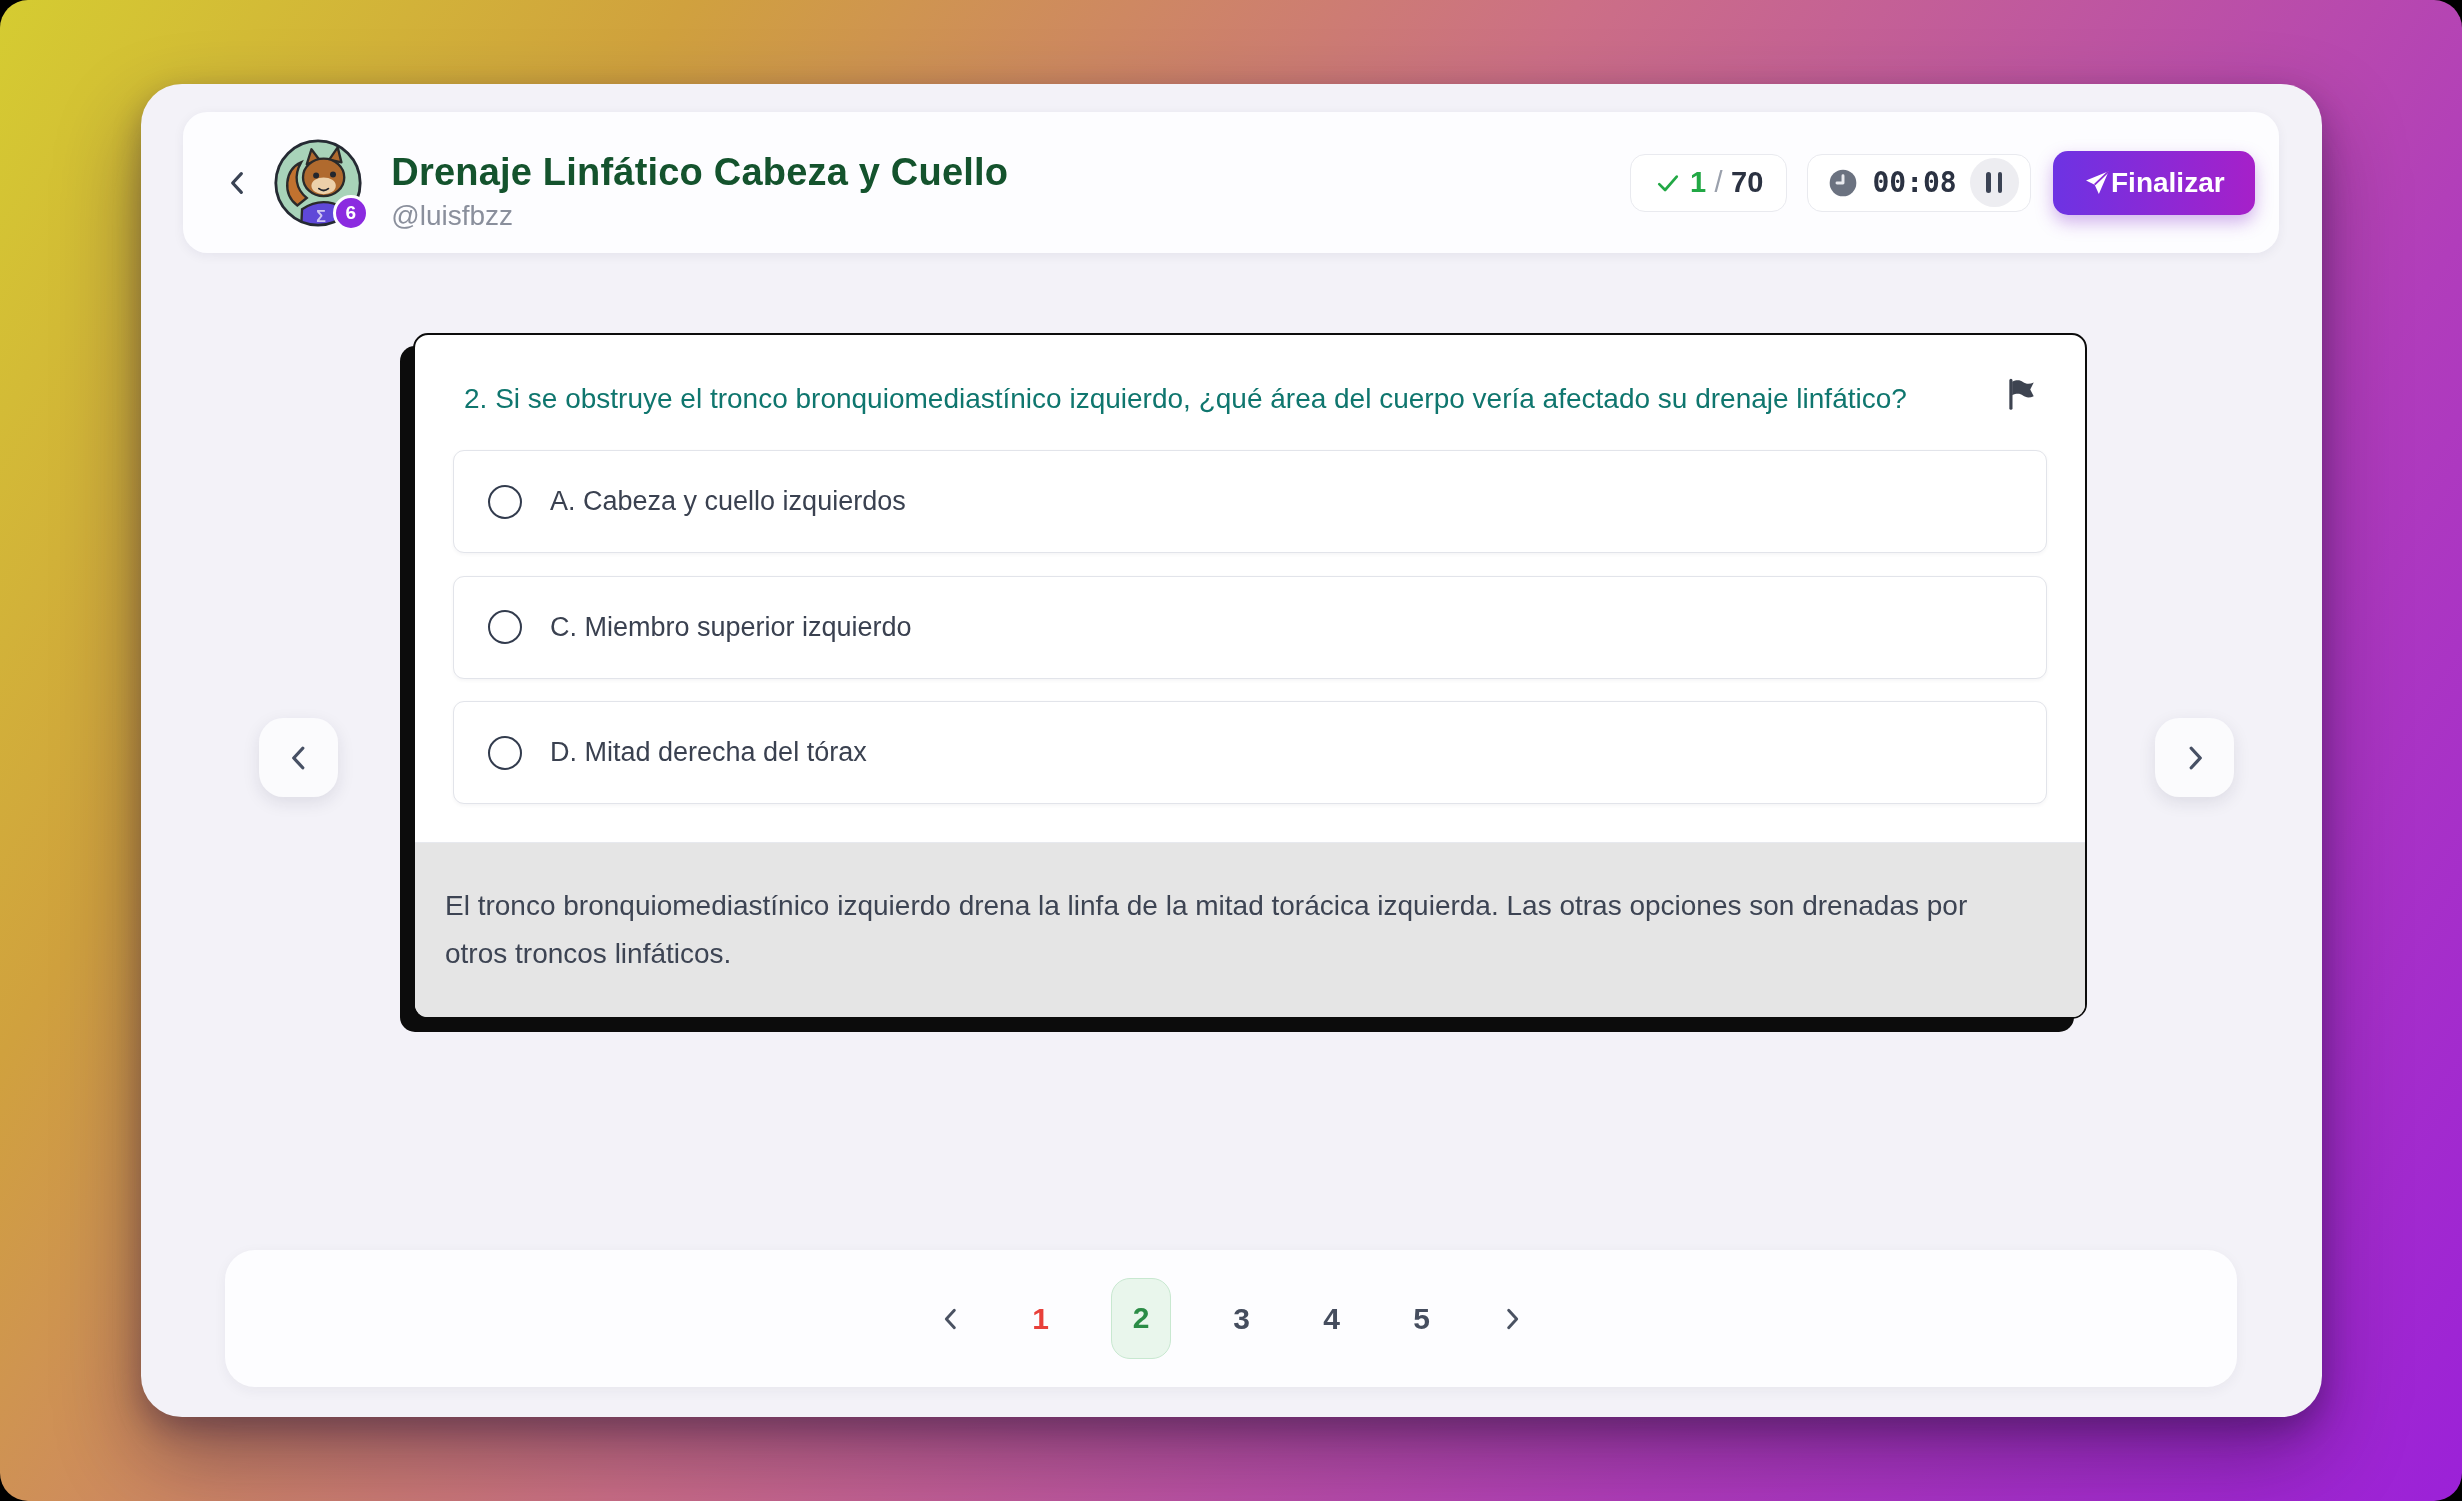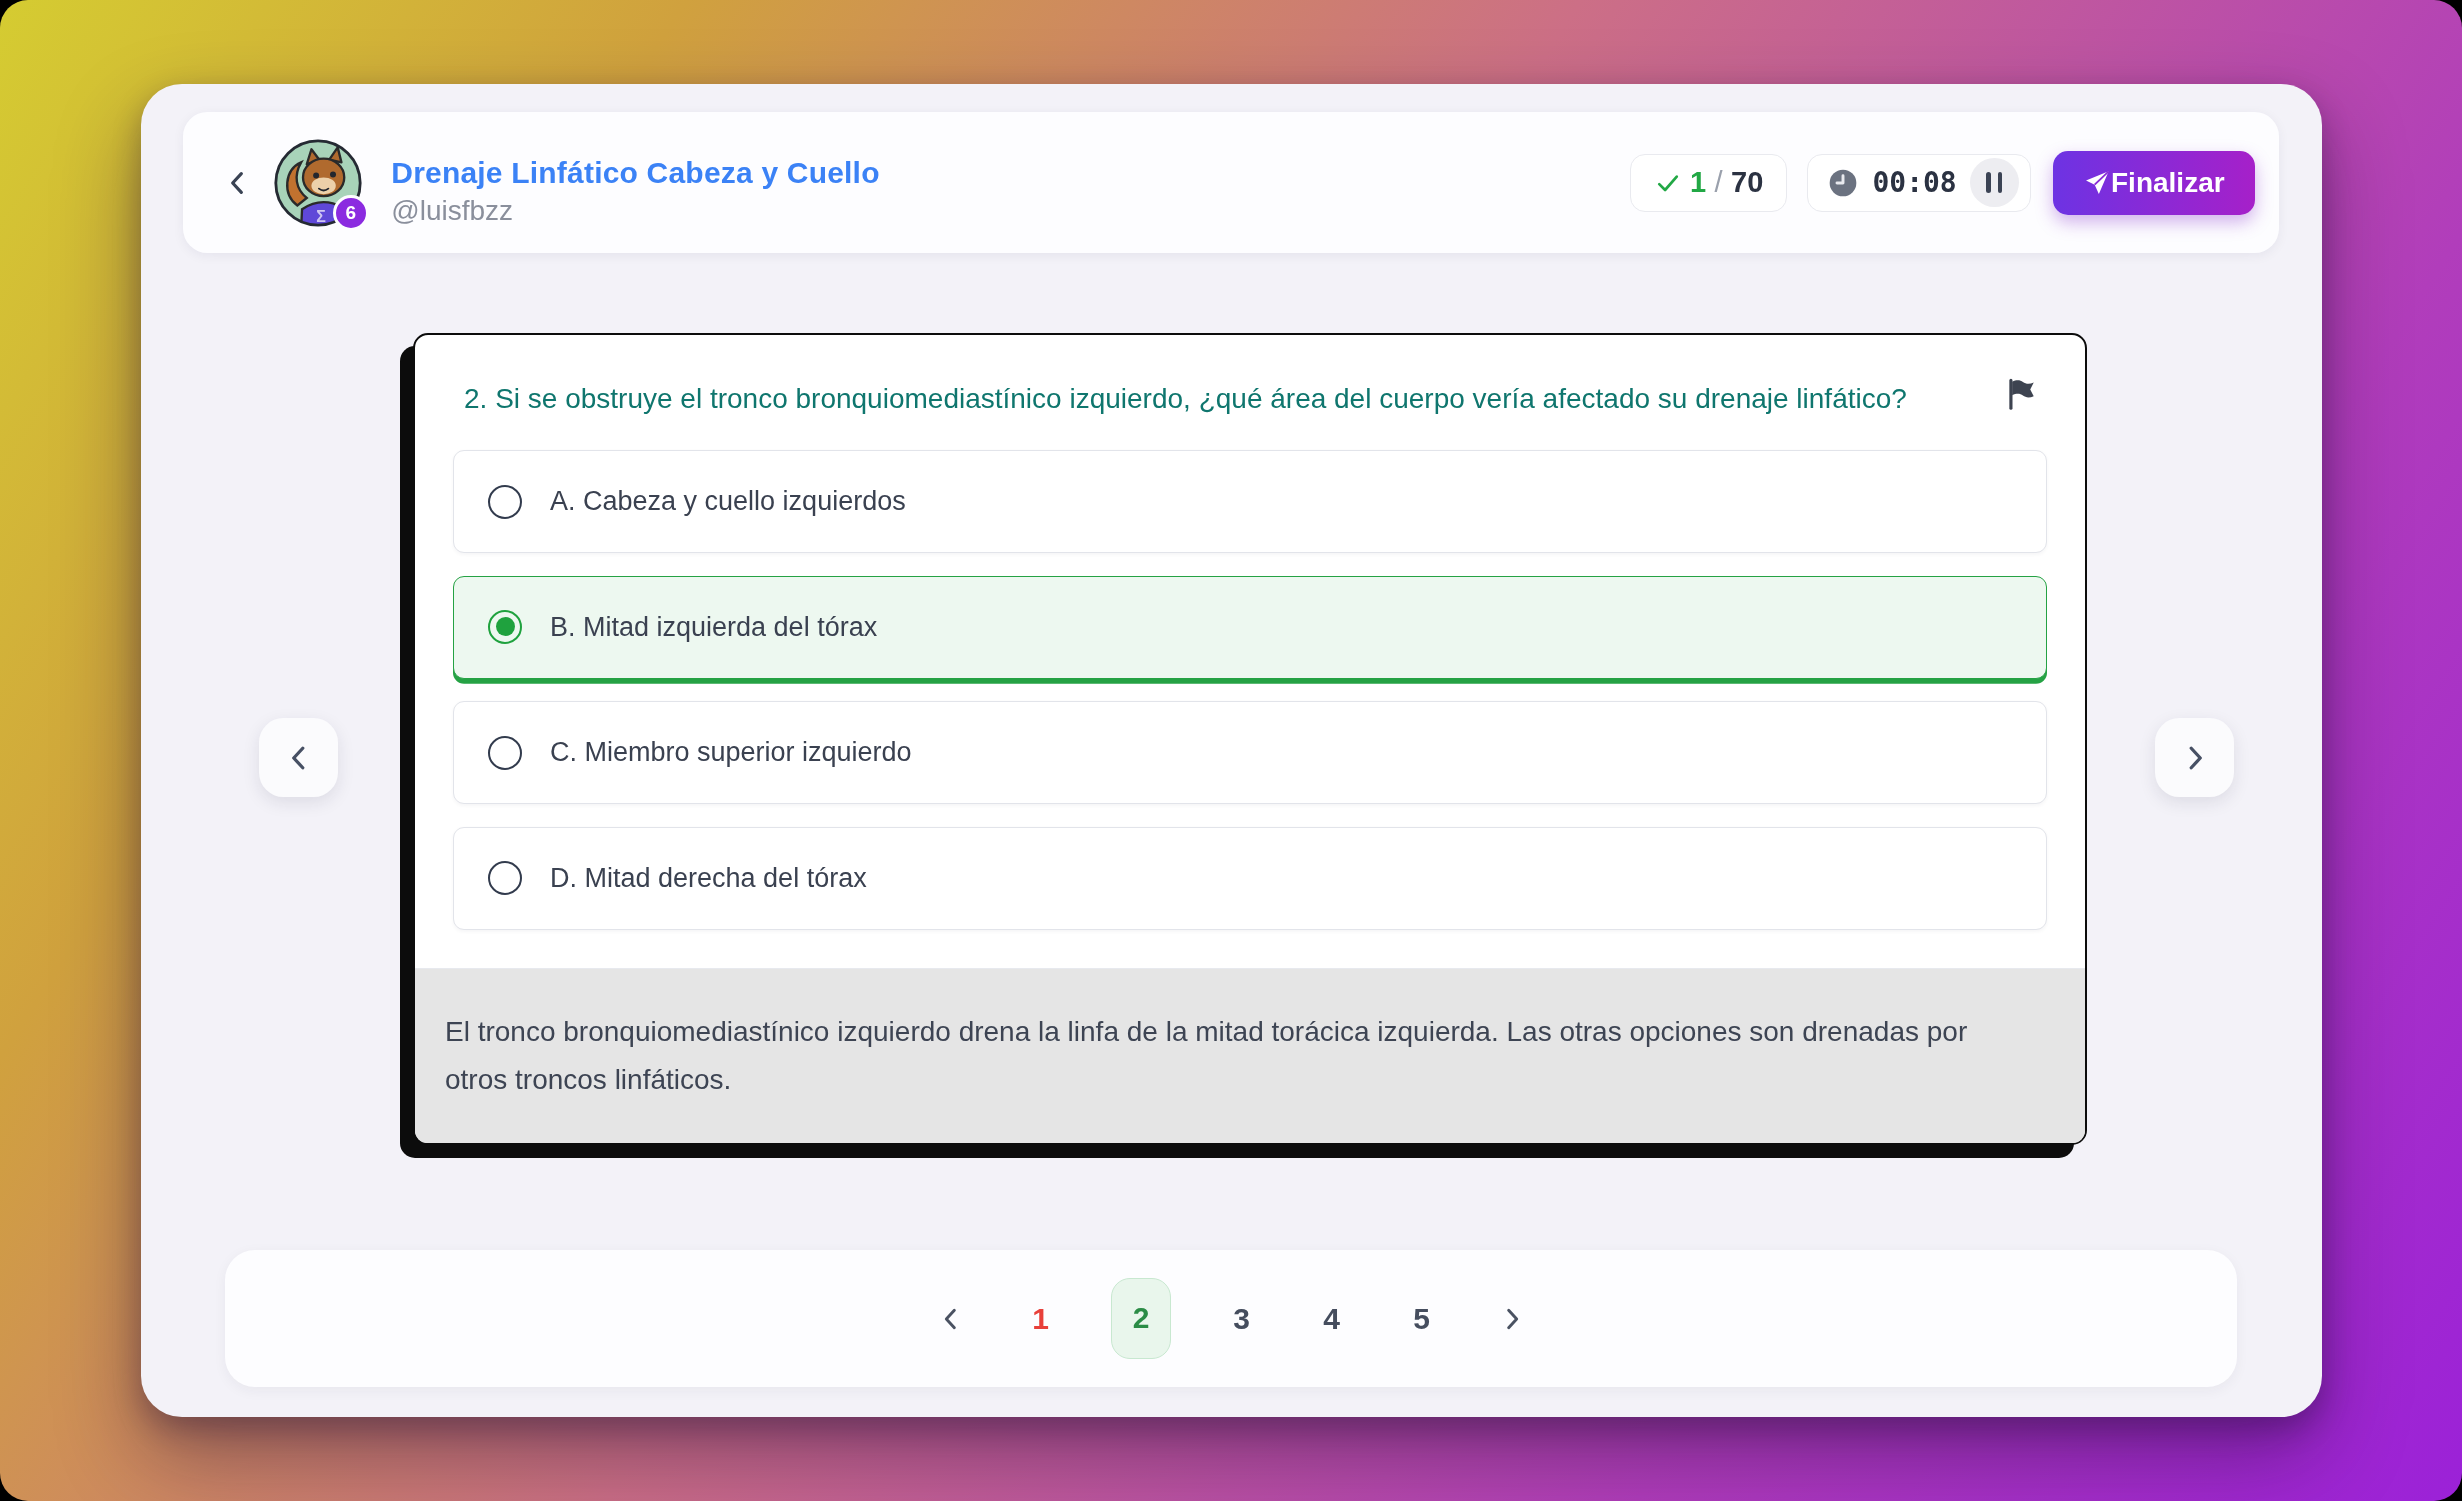--- a/index.html
+++ b/index.html
@@ -18,21 +18,21 @@
   .topbar { position:absolute; left:42px; top:28px; width:2096px; height:141px;
             background:#fdfdff; border-radius:24.4px; display:flex; align-items:center;
             padding:0 24.4px 0 22.5px; box-shadow:0 2.8px 11.3px rgba(25,25,60,.06); }
   .back-btn { width:49px; height:49px; border:none; background:transparent; cursor:pointer;
               color:#3a4354; display:flex; align-items:center; justify-content:center; margin:0 11.3px 0 7.5px; }
   .avatar-wrap { position:relative; width:90px; height:90px; flex:none; }
   .lvl-badge { position:absolute; right:-5.6px; bottom:-3.8px; width:36px; height:36px; border-radius:50%;
                background:#8b2be0; border:3.8px solid #fdfdff; color:#fff; font-size:19px; font-weight:bold;
                display:flex; align-items:center; justify-content:center; }
   .title-block { margin-left:28px; }
-  .quiz-title { font-size:30px; font-weight:bold; color:#3b82f6; letter-spacing:0.2px;margin-top:18px; }
+  .quiz-title { font-size:38px; font-weight:bold; color:#14532d; letter-spacing:0.2px;margin-top:18px; }
   .quiz-user  { font-size:28px; color:#8a8f9c; margin-top:5.6px; }
   .flex-spacer { flex:1; }
 
   .pill { height:58px; background:#fff; border:1.9px solid #e9eaef; border-radius:15px;
           display:flex; align-items:center; }
   .pill-progress { padding:0 22.5px; gap:8.4px; font-size:29px; font-weight:bold; }
   .pp-cur { color:#22a845; } .pp-sep { color:#9aa0ac; font-weight:normal; } .pp-tot { color:#2b3242; }
   .pill-timer { margin-left:20.6px; padding:0 11.3px 0 19px; gap:13px; }
   .timer-time { font-family:"DejaVu Sans Mono",monospace; font-size:28px; font-weight:bold; color:#2b3242; }
   .pause-btn { width:49px; height:49px; border-radius:50%; border:none; background:#ededf1;
@@ -185,24 +185,20 @@
             <path d="M5.8 4.2 C8.5 2.9 10.8 3 12.6 4.4 C14.4 5.8 16.8 5.9 19.4 4.8 L17.2 9.1 L19.4 13.4 C16.8 14.5 14.4 14.4 12.6 13 C10.8 11.6 8.5 11.5 5.8 12.8 Z" fill="#3d4350"></path>
           </svg>
         </button>
       </div>
 
       <div class="opts">
         <div class="opt">
           <span class="radio"></span>
           <span class="opt-label">A. Cabeza y cuello izquierdos</span>
         </div>
-        <div class="opt sel">
-          <span class="radio"></span>
-          <span class="opt-label">B. Mitad izquierda del tórax</span>
-        </div>
         <div class="opt">
           <span class="radio"></span>
           <span class="opt-label">C. Miembro superior izquierdo</span>
         </div>
         <div class="opt">
           <span class="radio"></span>
           <span class="opt-label">D. Mitad derecha del tórax</span>
         </div>
       </div>
 

